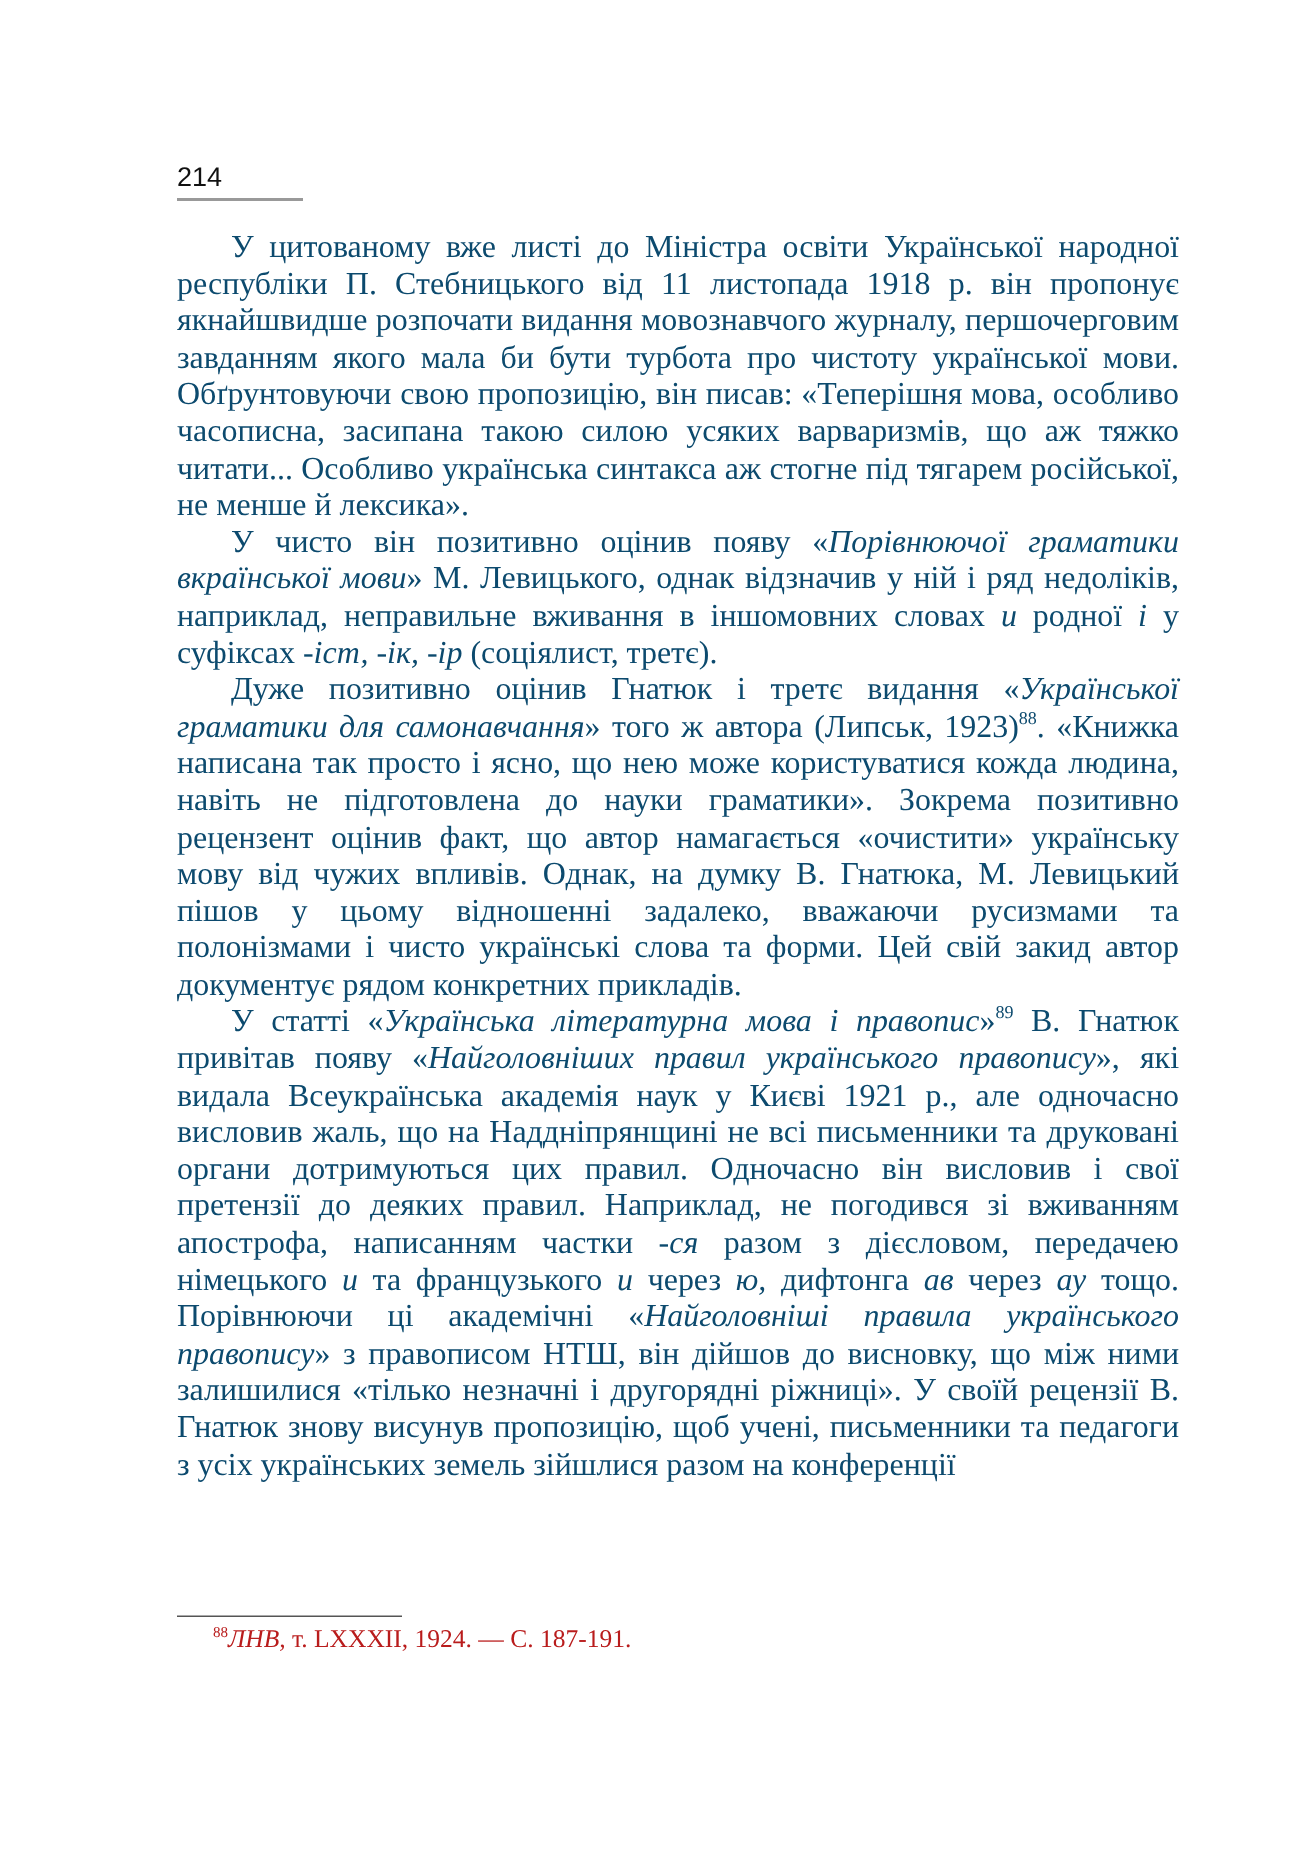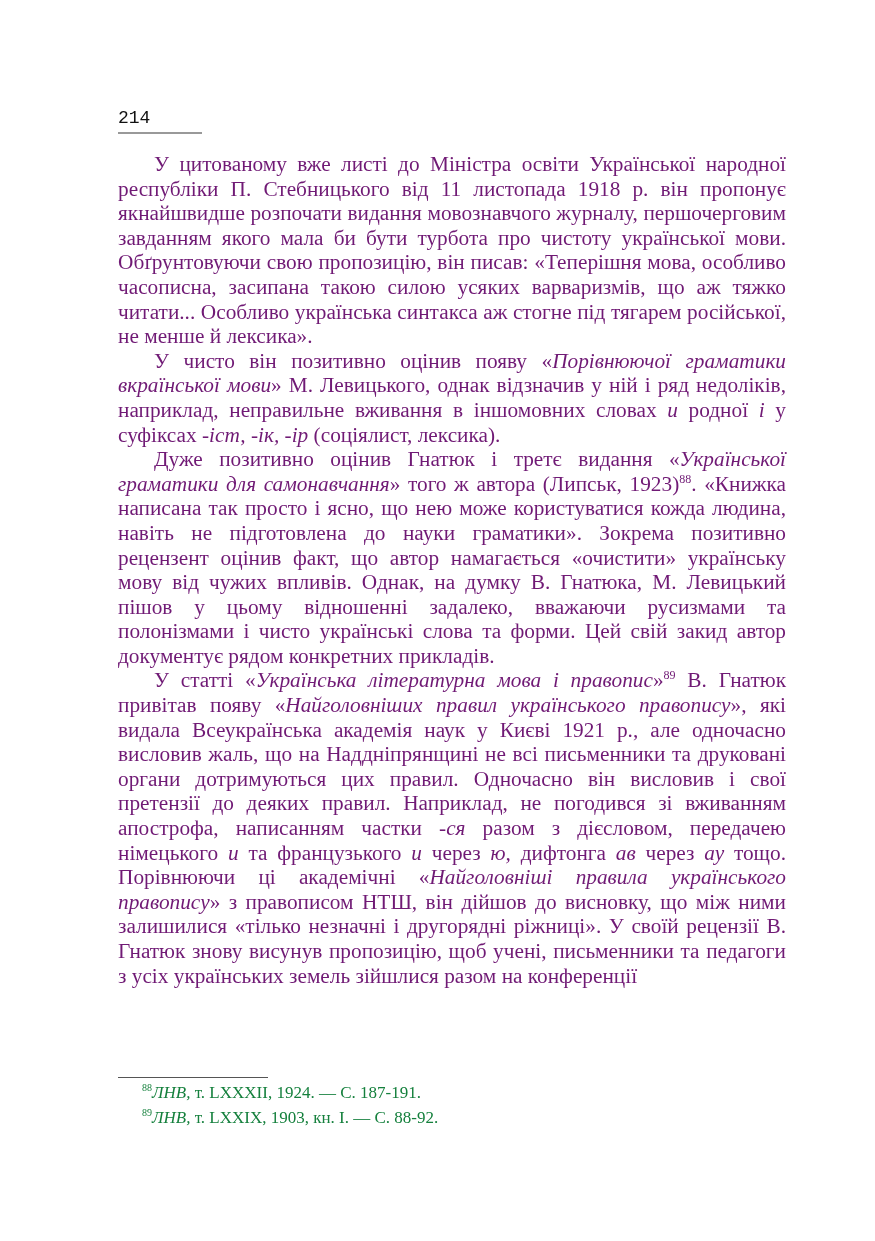--- a/index.html
+++ b/index.html
@@ -1,55 +1,52 @@
 <!DOCTYPE html>
 <html><head>
   <meta charset="utf-8">
   <style>
     html, body { margin: 0; padding: 0; background: #ffffff; }
     body { width: 875px; height: 1241px; position: relative; overflow: hidden; }
     .page-number {
       position: absolute; left: 118px; top: 108px;
-      font-family: Liberation Mono, monospace; font-size: 18px; color: #111;
+      font-family: Liberation Sans, sans-serif; font-size: 18px; color: #111;
     }
     .header-rule {
       position: absolute; left: 118px; top: 132px; width: 84px; height: 2px; background: #999999;
     }
     .body-text {
       position: absolute; left: 118px; top: 152px; width: 668px;
       font-family: "Liberation Serif", serif; font-size: 21.3px; line-height: 24.6px;
-      color: #701a75; text-align: justify; hyphens: manual;
+      color: #0c4a6e; text-align: justify; hyphens: manual;
     }
     .body-text p { margin: 0; text-indent: 36px; }
     .body-text i { font-style: italic; }
     sup { font-size: 12px; line-height: 0; vertical-align: super; }
     .fn-rule {
       position: absolute; left: 118px; top: 1077px; width: 150px; height: 1px; background: #555;
     }
     .footnotes {
       position: absolute; left: 142px; top: 1080px; width: 640px;
-      font-family: "Liberation Serif", serif; font-size: 17px; line-height: 25px; color: #15803d;
+      font-family: "Liberation Serif", serif; font-size: 17px; line-height: 25px; color: #b91c1c;
     }
     .footnotes div { margin: 0; }
     .fn-num { font-size: 10px; vertical-align: super; line-height: 0; }
   </style>
 </head>
 <body>
 
 <div class="page-number">214</div>
 <div class="header-rule"></div>
 
 <div class="body-text" id="body-text">
     <p><span>У цитованому вже листі до Міністра освіти Української на­родної республіки П. Стебницького від 11 листопада 1918 р. він пропонує якнайшвидше розпочати видання мовознавчого журна­лу, першочерговим завданням якого мала би бути турбота про чистоту української мови. Обґрунтовуючи свою пропозицію, він писав: «Теперішня мова, особливо часописна, засипана та­кою силою усяких варваризмів, що аж тяжко читати... Особливо українська синтакса аж стогне під тягарем російської, не менше й лексика».</span></p>
-    <p><span>У чисто він позитивно оцінив появу «</span><i>Порівнюючої граматики вкраїнської мови</i><span>» М. Левицького, однак відзначив у ній і ряд не­доліків, наприклад, неправильне вживання в іншомовних словах </span><i>и</i><span> родної </span><i>і</i><span> у суфіксах </span><i>-іст, -ік, -ір</i><span> (соціялист, лексика).</span></p>
+    <p><span>У чисто він позитивно оцінив появу «</span><i>Порівнюючої граматики вкраїнської мови</i><span>» М. Левицького, однак відзначив у ній і ряд не­доліків, наприклад, неправильне вживання в іншомовних словах </span><i>и</i><span> родної </span><i>і</i><span> у суфіксах </span><i>-іст, -ік, -ір</i><span> (соціялист, третє).</span></p>
     <p><span>Дуже позитивно оцінив Гнатюк і третє видання «</span><i>Україн­ської граматики для самонавчання</i><span>» того ж автора (Липськ, 1923)</span><sup>88</sup><span>. «Книжка написана так просто і ясно, що нею може користува­тися кожда людина, навіть не підготовлена до науки граматики». Зокрема позитивно рецензент оцінив факт, що автор намагаєть­ся «очистити» українську мову від чужих впливів. Однак, на дум­ку В. Гнатюка, М. Левицький пішов у цьому відношенні задале­ко, вважаючи русизмами та полонізмами і чисто українські сло­ва та форми. Цей свій закид автор документує рядом конкретних прикладів.</span></p>
     <p><span>У статті «</span><i>Українська літературна мова і правопис</i><span>»</span><sup>89</sup><span> В. Гна­тюк привітав появу «</span><i>Найголовніших правил українського правопи­су</i><span>», які видала Всеукраїнська академія наук у Києві 1921 р., але одночасно висловив жаль, що на Наддніпрянщині не всі пись­менники та друковані органи дотримуються цих правил. Одно­часно він висловив і свої претензії до деяких правил. Напри­клад, не погодився зі вживанням апострофа, написанням част­ки </span><i>-ся</i><span> разом з дієсловом, передачею німецького </span><i>и</i><span> та французь­кого </span><i>и</i><span> через </span><i>ю,</i><span> дифтонга </span><i>ав</i><span> через </span><i>ау</i><span> тощо. Порівнюючи ці ака­демічні «</span><i>Найголовніші правила українського правопису</i><span>» з правопи­сом НТШ, він дійшов до висновку, що між ними залишилися «тілько незначні і другорядні ріжниці». У своїй рецензії В. Гна­тюк знову висунув пропозицію, щоб учені, письменники та пе­дагоги з усіх українських земель зійшлися разом на конференції</span></p>
   </div>
 
 <div class="fn-rule"></div>
 <div class="footnotes">
   <div>
     <span class="fn-num">88</span><i>ЛНВ,</i><span> т. LXXXII, 1924. — С. 187-191.</span>
   </div>
-  <div>
-    <span class="fn-num">89</span><i>ЛНВ,</i><span> т. LXXIX, 1903, кн. І. — С. 88-92.</span>
-  </div>
 </div>
 
 </body></html>

